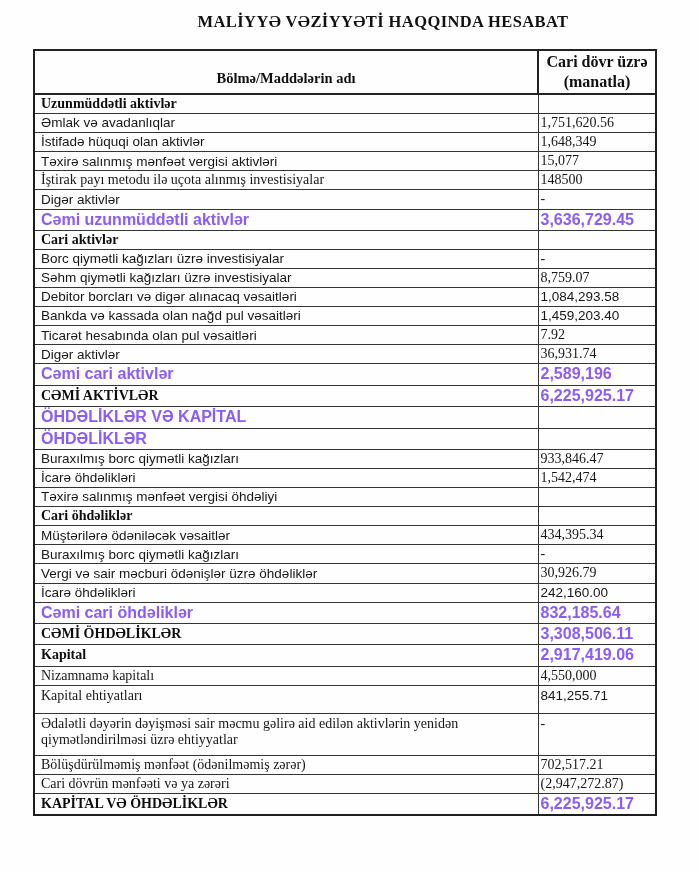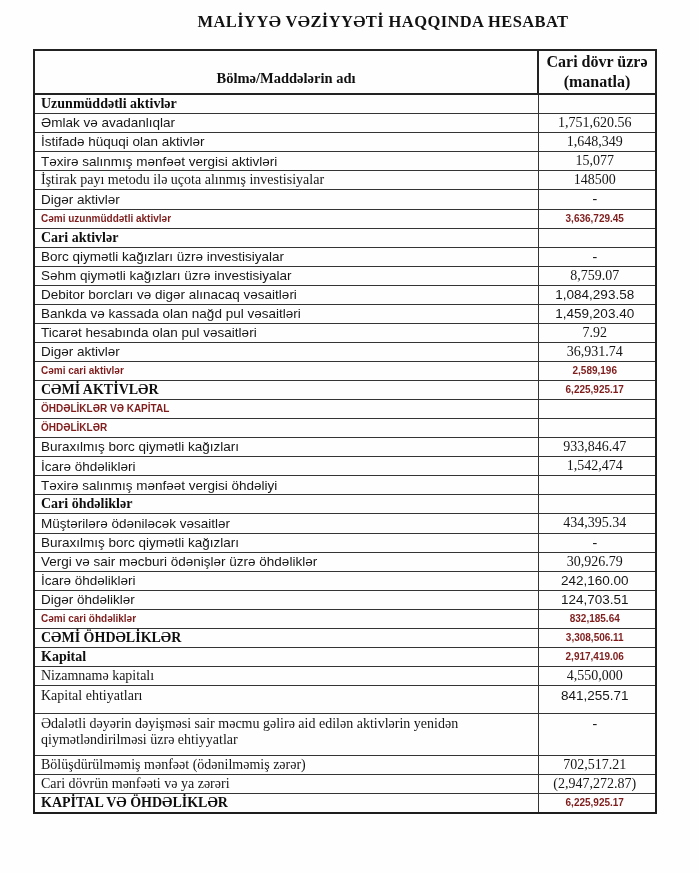--- a/index.html
+++ b/index.html
@@ -67,30 +67,30 @@
   tbody tr.wrap { height: 42px; }
   tbody tr.wrap td { vertical-align: top; padding-top: 2px; }
   td.c-label {
     text-align: left;
     padding: 1px 4px 1px 6px;
     line-height: 1.15;
     white-space: normal;
     margin-top: 40px;
   }
   td.c-value {
-    text-align: center;
+    text-align: left;
     padding: 1px 6px 1px 2px;
     line-height: 1.15;
     white-space: nowrap;
   }
   
   .f-serif       { font-family: "Liberation Serif", "DejaVu Serif", serif; font-size: 14px; font-weight: normal; }
   .f-serif-bold  { font-family: "Liberation Serif", "DejaVu Serif", serif; font-size: 14px; font-weight: bold; color: #0e0e0e; }
   .f-sans        { font-family: "Liberation Sans", "DejaVu Sans", sans-serif; font-size: 13.5px; font-weight: normal; }
-  .f-sans-bold   { font-family: "Liberation Sans", "DejaVu Sans", sans-serif; font-size: 10px; font-weight: bold; color: #7f1d1d; }
+  .f-sans-bold   { font-family: "Liberation Sans", "DejaVu Sans", sans-serif; font-size: 16px; font-weight: bold; color: #8b5cf6; }
 </style>
 </head>
 <body>
 
 <div class="page">
 
   <h1 class="doc-title">MALİYYƏ VƏZİYYƏTİ HAQQINDA HESABAT</h1>
 
   <table class="fin-table">
     <colgroup>
@@ -205,24 +205,20 @@
         </tr>
         <tr>
           <td class="c-label f-sans">Vergi və sair məcburi ödənişlər üzrə öhdəliklər</td>
           <td class="c-value f-serif">30,926.79</td>
         </tr>
         <tr>
           <td class="c-label f-sans">İcarə öhdəlikləri</td>
           <td class="c-value f-sans">242,160.00</td>
         </tr>
         <tr>
-          <td class="c-label f-sans">Digər öhdəliklər</td>
-          <td class="c-value f-sans">124,703.51</td>
-        </tr>
-        <tr>
           <td class="c-label f-sans-bold">Cəmi cari öhdəliklər</td>
           <td class="c-value f-sans-bold">832,185.64</td>
         </tr>
         <tr>
           <td class="c-label f-serif-bold">CƏMİ ÖHDƏLİKLƏR</td>
           <td class="c-value f-sans-bold">3,308,506.11</td>
         </tr>
         <tr>
           <td class="c-label f-serif-bold">Kapital</td>
           <td class="c-value f-sans-bold">2,917,419.06</td>

